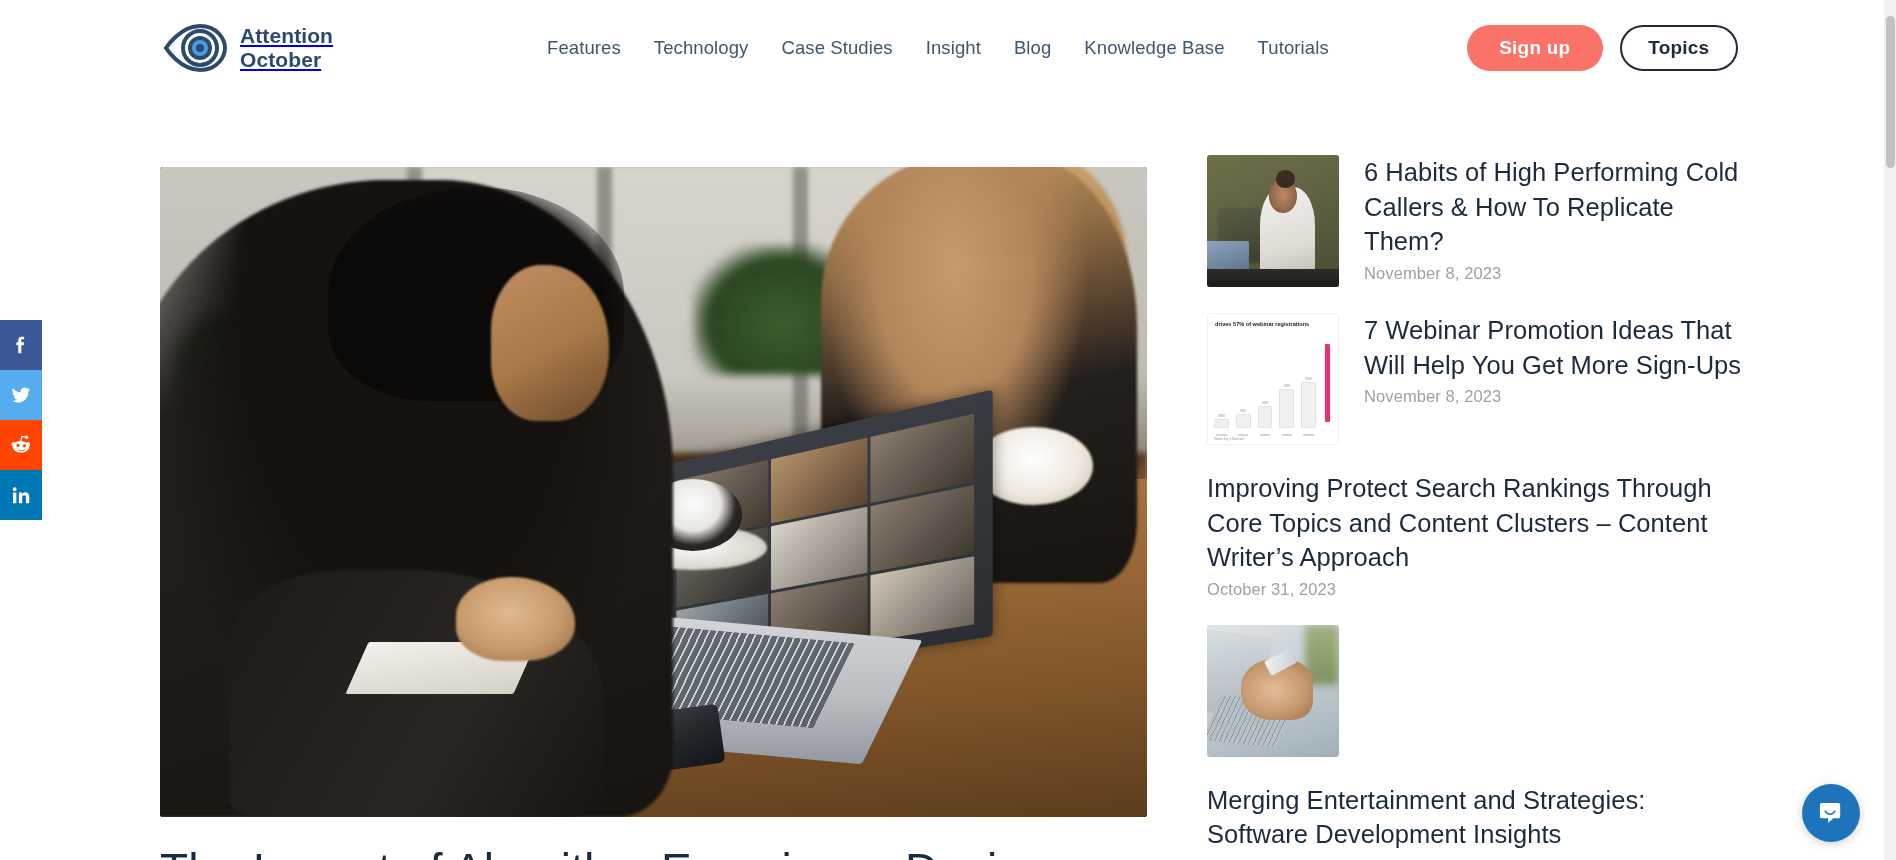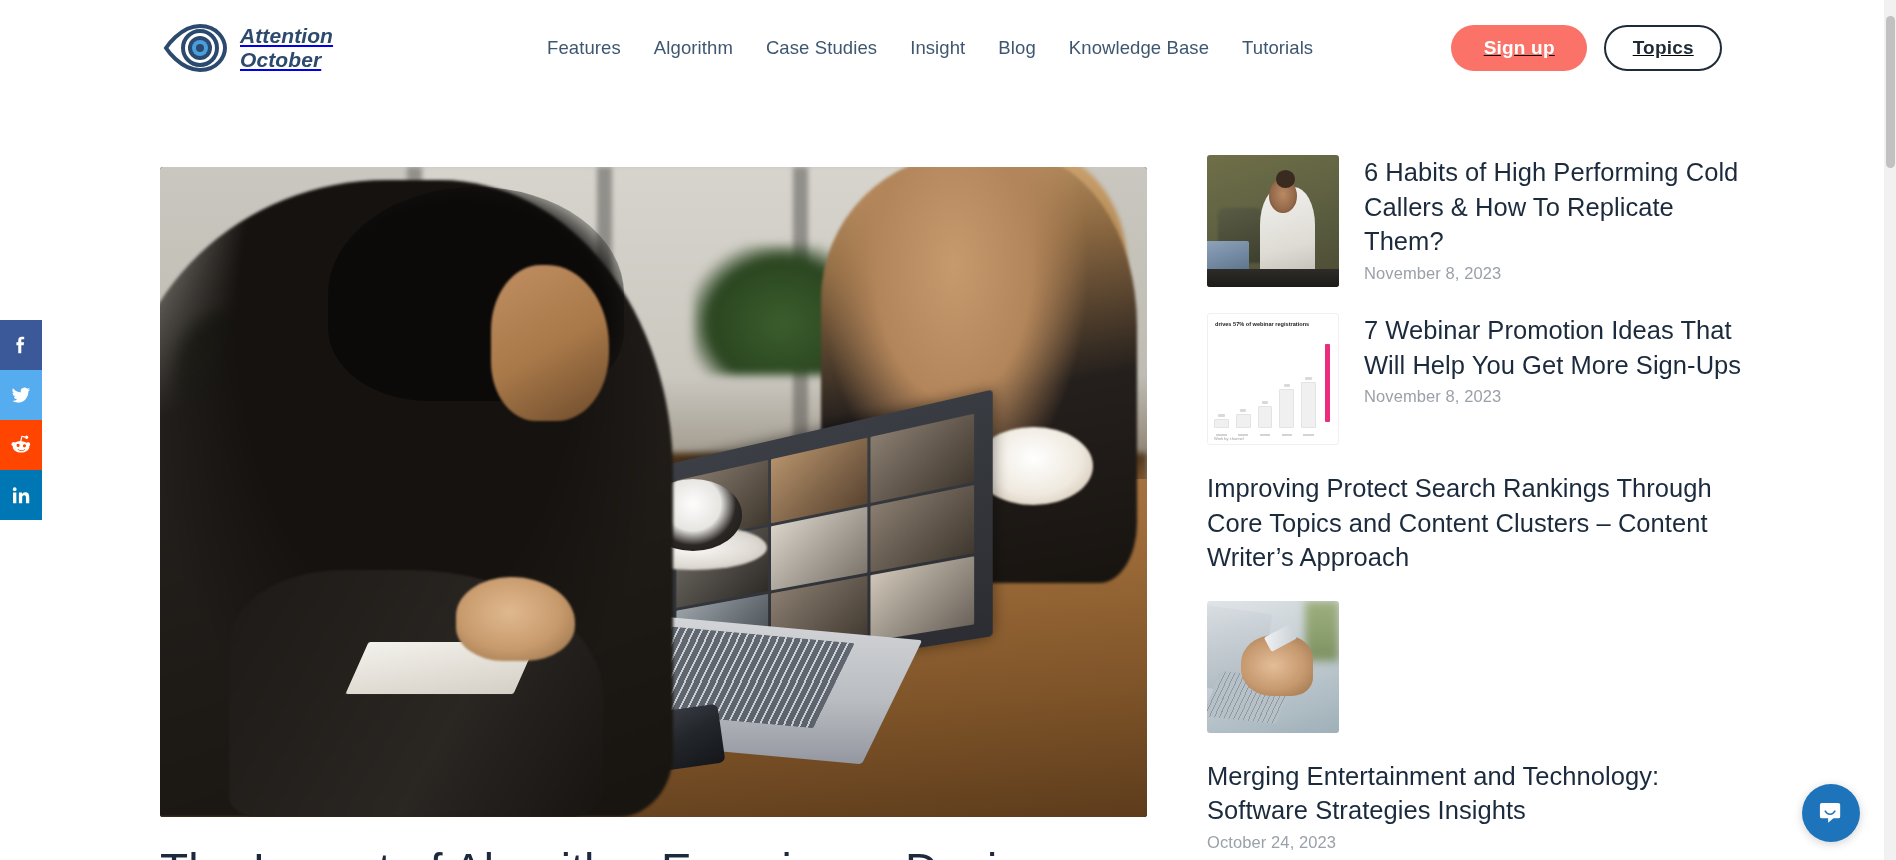--- a/index.html
+++ b/index.html
@@ -20,32 +20,32 @@
   }
   .logo-wrap {
     display: flex; align-items: center; gap: 12px;
     margin-left: 162px; cursor: pointer;
   }
   .logo-eye { width: 66px; height: 56px; flex: 0 0 auto; }
   .logo-text {
     font-size: 21px; font-weight: 700; line-height: 1.12;
     color: #2c4a6e; letter-spacing: .1px;
   }
-  .logo-text span { display: block; font-style: italic; }
+  .logo-text span { display: block; }
 
   .nav {
     display: flex; align-items: center; gap: 33px;
     margin-left: 214px;
   }
   .nav a {
     font-size: 18.5px; color: #3e5770; text-decoration: none;
     white-space: nowrap; letter-spacing: .1px;
   }
 
-  .auth { display: flex; align-items: flex-start; gap: 17px; margin-left: 138px; text-decoration: underline; }
+  .auth { display: flex; align-items: flex-start; gap: 17px; margin-left: 138px; }
   .btn {
     border-radius: 26px; font-size: 19px; font-weight: 700;
     display: flex; align-items: center; justify-content: center;
     cursor: pointer; letter-spacing: .2px;
   }
   .btn-signup {
     width: 136px; height: 46px;
     background: #fa7268; color: #ffffff; border: none;
   }
   .btn-login {
@@ -374,21 +374,21 @@
       <circle cx="38" cy="28" r="4" fill="#2c4a6e"></circle>
     </svg>
     <span class="logo-text">
       <span>Attention</span>
       <span>October</span>
     </span>
   </a>
 
   <nav class="nav">
     <a href="#">Features</a>
-    <a href="#">Algorithm</a>
+    <a href="#">Technology</a>
     <a href="#">Case Studies</a>
     <a href="#">Insight</a>
     <a href="#">Blog</a>
     <a href="#">Knowledge Base</a>
     <a href="#">Tutorials</a>
   </nav>
 
   <div class="auth">
     <button class="btn btn-signup">Sign up</button>
     <button class="btn btn-login">Topics</button>
@@ -491,36 +491,37 @@
       </div>
       <div class="s-body">
         <div class="s-title">7 Webinar Promotion Ideas That Will Help You Get More Sign-Ups</div>
         <div class="s-date">November 8, 2023</div>
       </div>
     </div>
 
     <div class="s-article no-thumb">
       <div class="s-body">
         <div class="s-title">Improving Protect Search Rankings Through Core Topics and Content Clusters – Content Writer’s Approach</div>
+        <div class="s-date">October 31, 2023</div>
       </div>
     </div>
 
     <div class="s-article">
       <div class="s-thumb thumb-laptop">
         <div class="greenbg"></div>
           <div class="screen"></div>
           <div class="kb"></div>
         <div class="hands"></div>
           <div class="card"></div>
       </div>
     </div>
 
     <div class="s-article no-thumb">
       <div class="s-body">
-        <div class="s-title">Merging Entertainment and Technology: Software Strategies Insights</div>
+        <div class="s-title">Merging Entertainment and Strategies: Software Development Insights</div>
         <div class="s-date">October 24, 2023</div>
       </div>
     </div>
 
   </div>
 </div>
 
 <div class="chat">
   <svg viewBox="0 0 28 28">
     <path d="M4 3h17a2 2 0 0 1 2 2v12a2 2 0 0 1-2 2h-5l-5.5 4.5V19H4a2 2 0 0 1-2-2V5a2 2 0 0 1 2-2z"></path>

